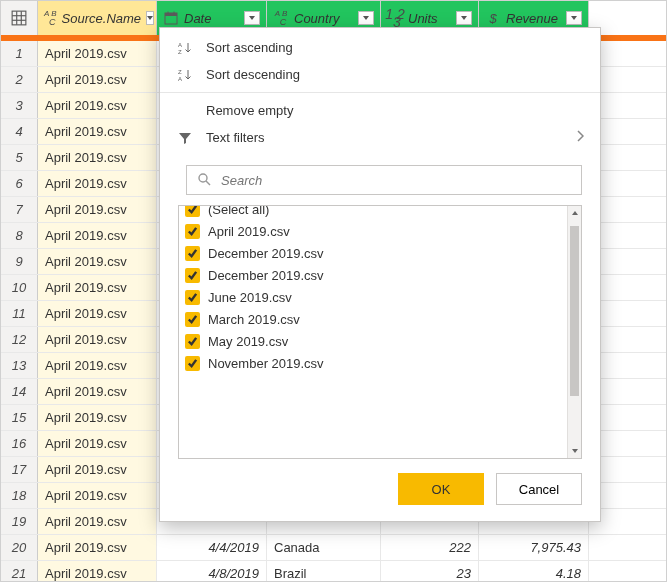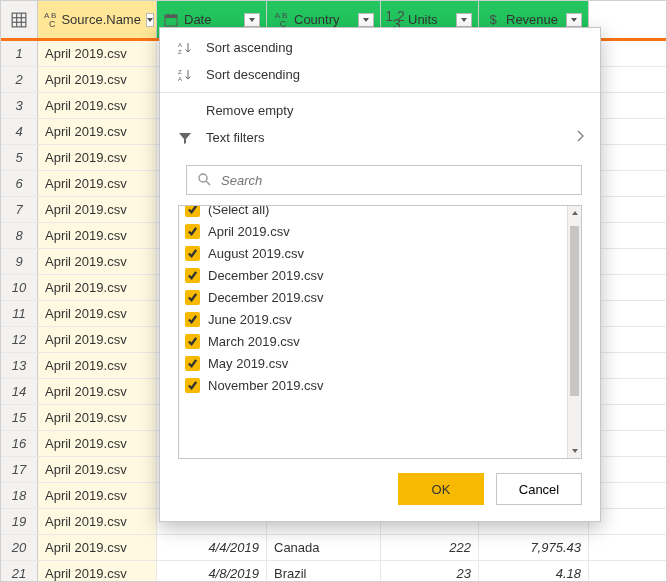--- a/index.html
+++ b/index.html
@@ -13,22 +13,23 @@
     overflow: hidden;
     position: relative;
     border: 1px solid #d0d0d0;
     color: #333;
   }
 
   
   .header-row {
     display: flex;
     height: 40px;
-    border-bottom: 3px solid #f97316;
+    border-bottom: 6px solid #f97316;
     background: #fff;
+    font-style: italic;
   }
   .corner-cell {
     width: 37px;
     border-right: 1px solid #ccc;
     background: #f3f2f1;
     display: flex;
     align-items: center;
     justify-content: center;
   }
   .col-header {
@@ -486,28 +487,20 @@
             </svg>
           </span>
           <span>April 2019.csv</span>
         </div>
         <div class="val-item">
           <span class="chk">
             <svg viewBox="0 0 12 12">
               <path d="M2 6 l3 3 l5 -7"></path>
             </svg>
           </span>
-          <span>August 2019.csv</span>
-        </div>
-        <div class="val-item">
-          <span class="chk">
-            <svg viewBox="0 0 12 12">
-              <path d="M2 6 l3 3 l5 -7"></path>
-            </svg>
-          </span>
           <span>December 2019.csv</span>
         </div>
         <div class="val-item">
           <span class="chk">
             <svg viewBox="0 0 12 12">
               <path d="M2 6 l3 3 l5 -7"></path>
             </svg>
           </span>
           <span>December 2019.csv</span>
         </div>

